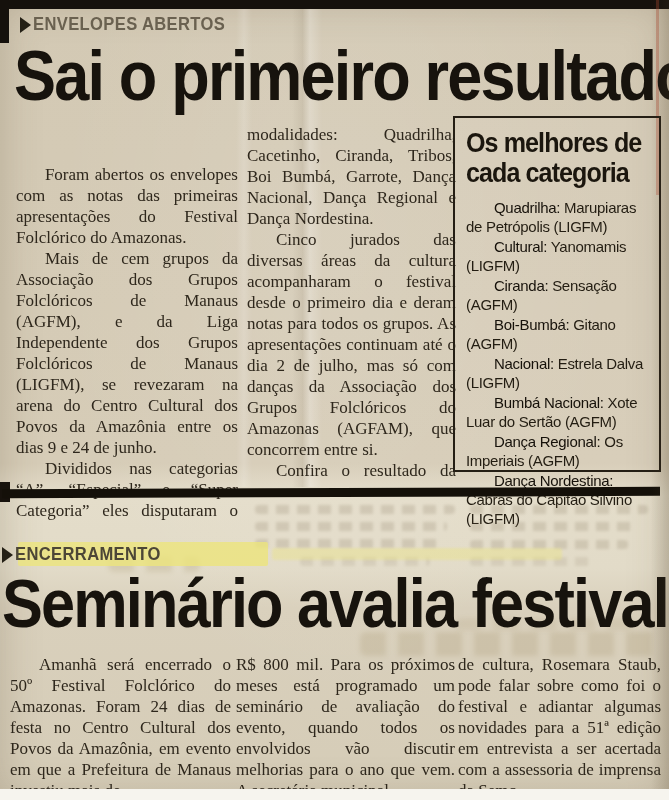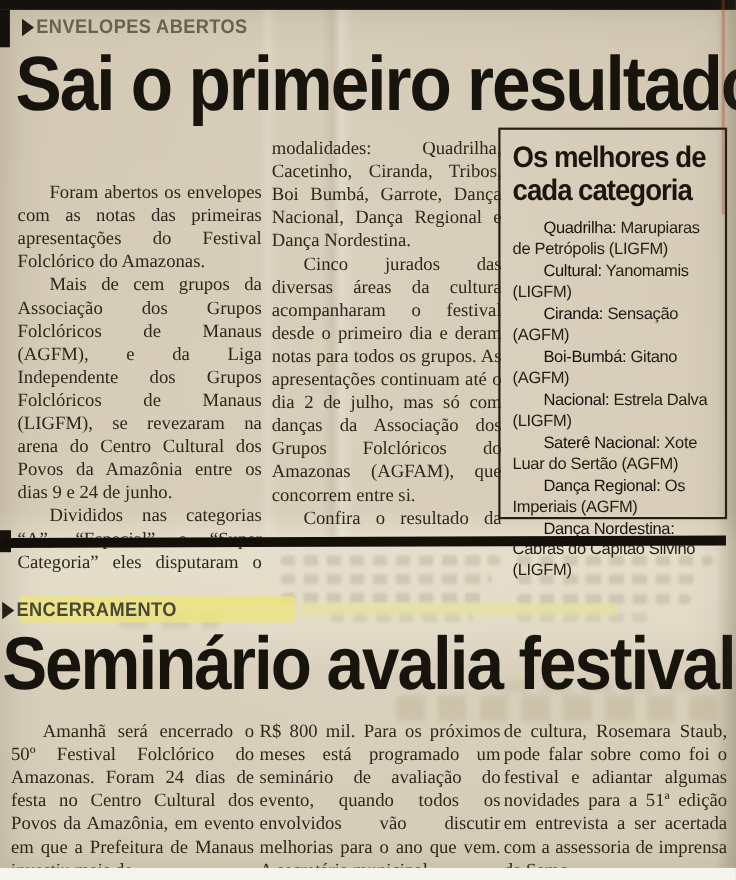--- a/index.html
+++ b/index.html
@@ -102,21 +102,21 @@
   </div>
 
   <aside class="box">
     <h2>Os melhores de cada categoria</h2>
     <ul>
       <li><b>Quadrilha:</b><span> Marupiaras de Petrópolis (LIGFM)</span></li>
       <li><b>Cultural:</b><span> Yanomamis (LIGFM)</span></li>
       <li><b>Ciranda:</b><span> Sensação (AGFM)</span></li>
       <li><b>Boi-Bumbá:</b><span> Gitano (AGFM)</span></li>
       <li><b>Nacional:</b><span> Estrela Dalva (LIGFM)</span></li>
-      <li><b>Saterê Nacional:</b><span> Xote Luar do Sertão (AGFM)</span></li>
+      <li><b>Bumbá Nacional:</b><span> Xote Luar do Sertão (AGFM)</span></li>
       <li><b>Dança Regional:</b><span> Os Imperiais (AGFM)</span></li>
       <li><b>Dança Nordestina:</b><span> Cabras do Capitão Silvino (LIGFM)</span></li>
     </ul>
   </aside>
 
   <div class="rule"></div>
 
   <div class="ghost-line" style="left:255px;top:505px;width:200px;"></div>
   <div class="ghost-line" style="left:470px;top:505px;width:178px;"></div>
   <div class="ghost-line" style="left:255px;top:522px;width:192px;"></div>

